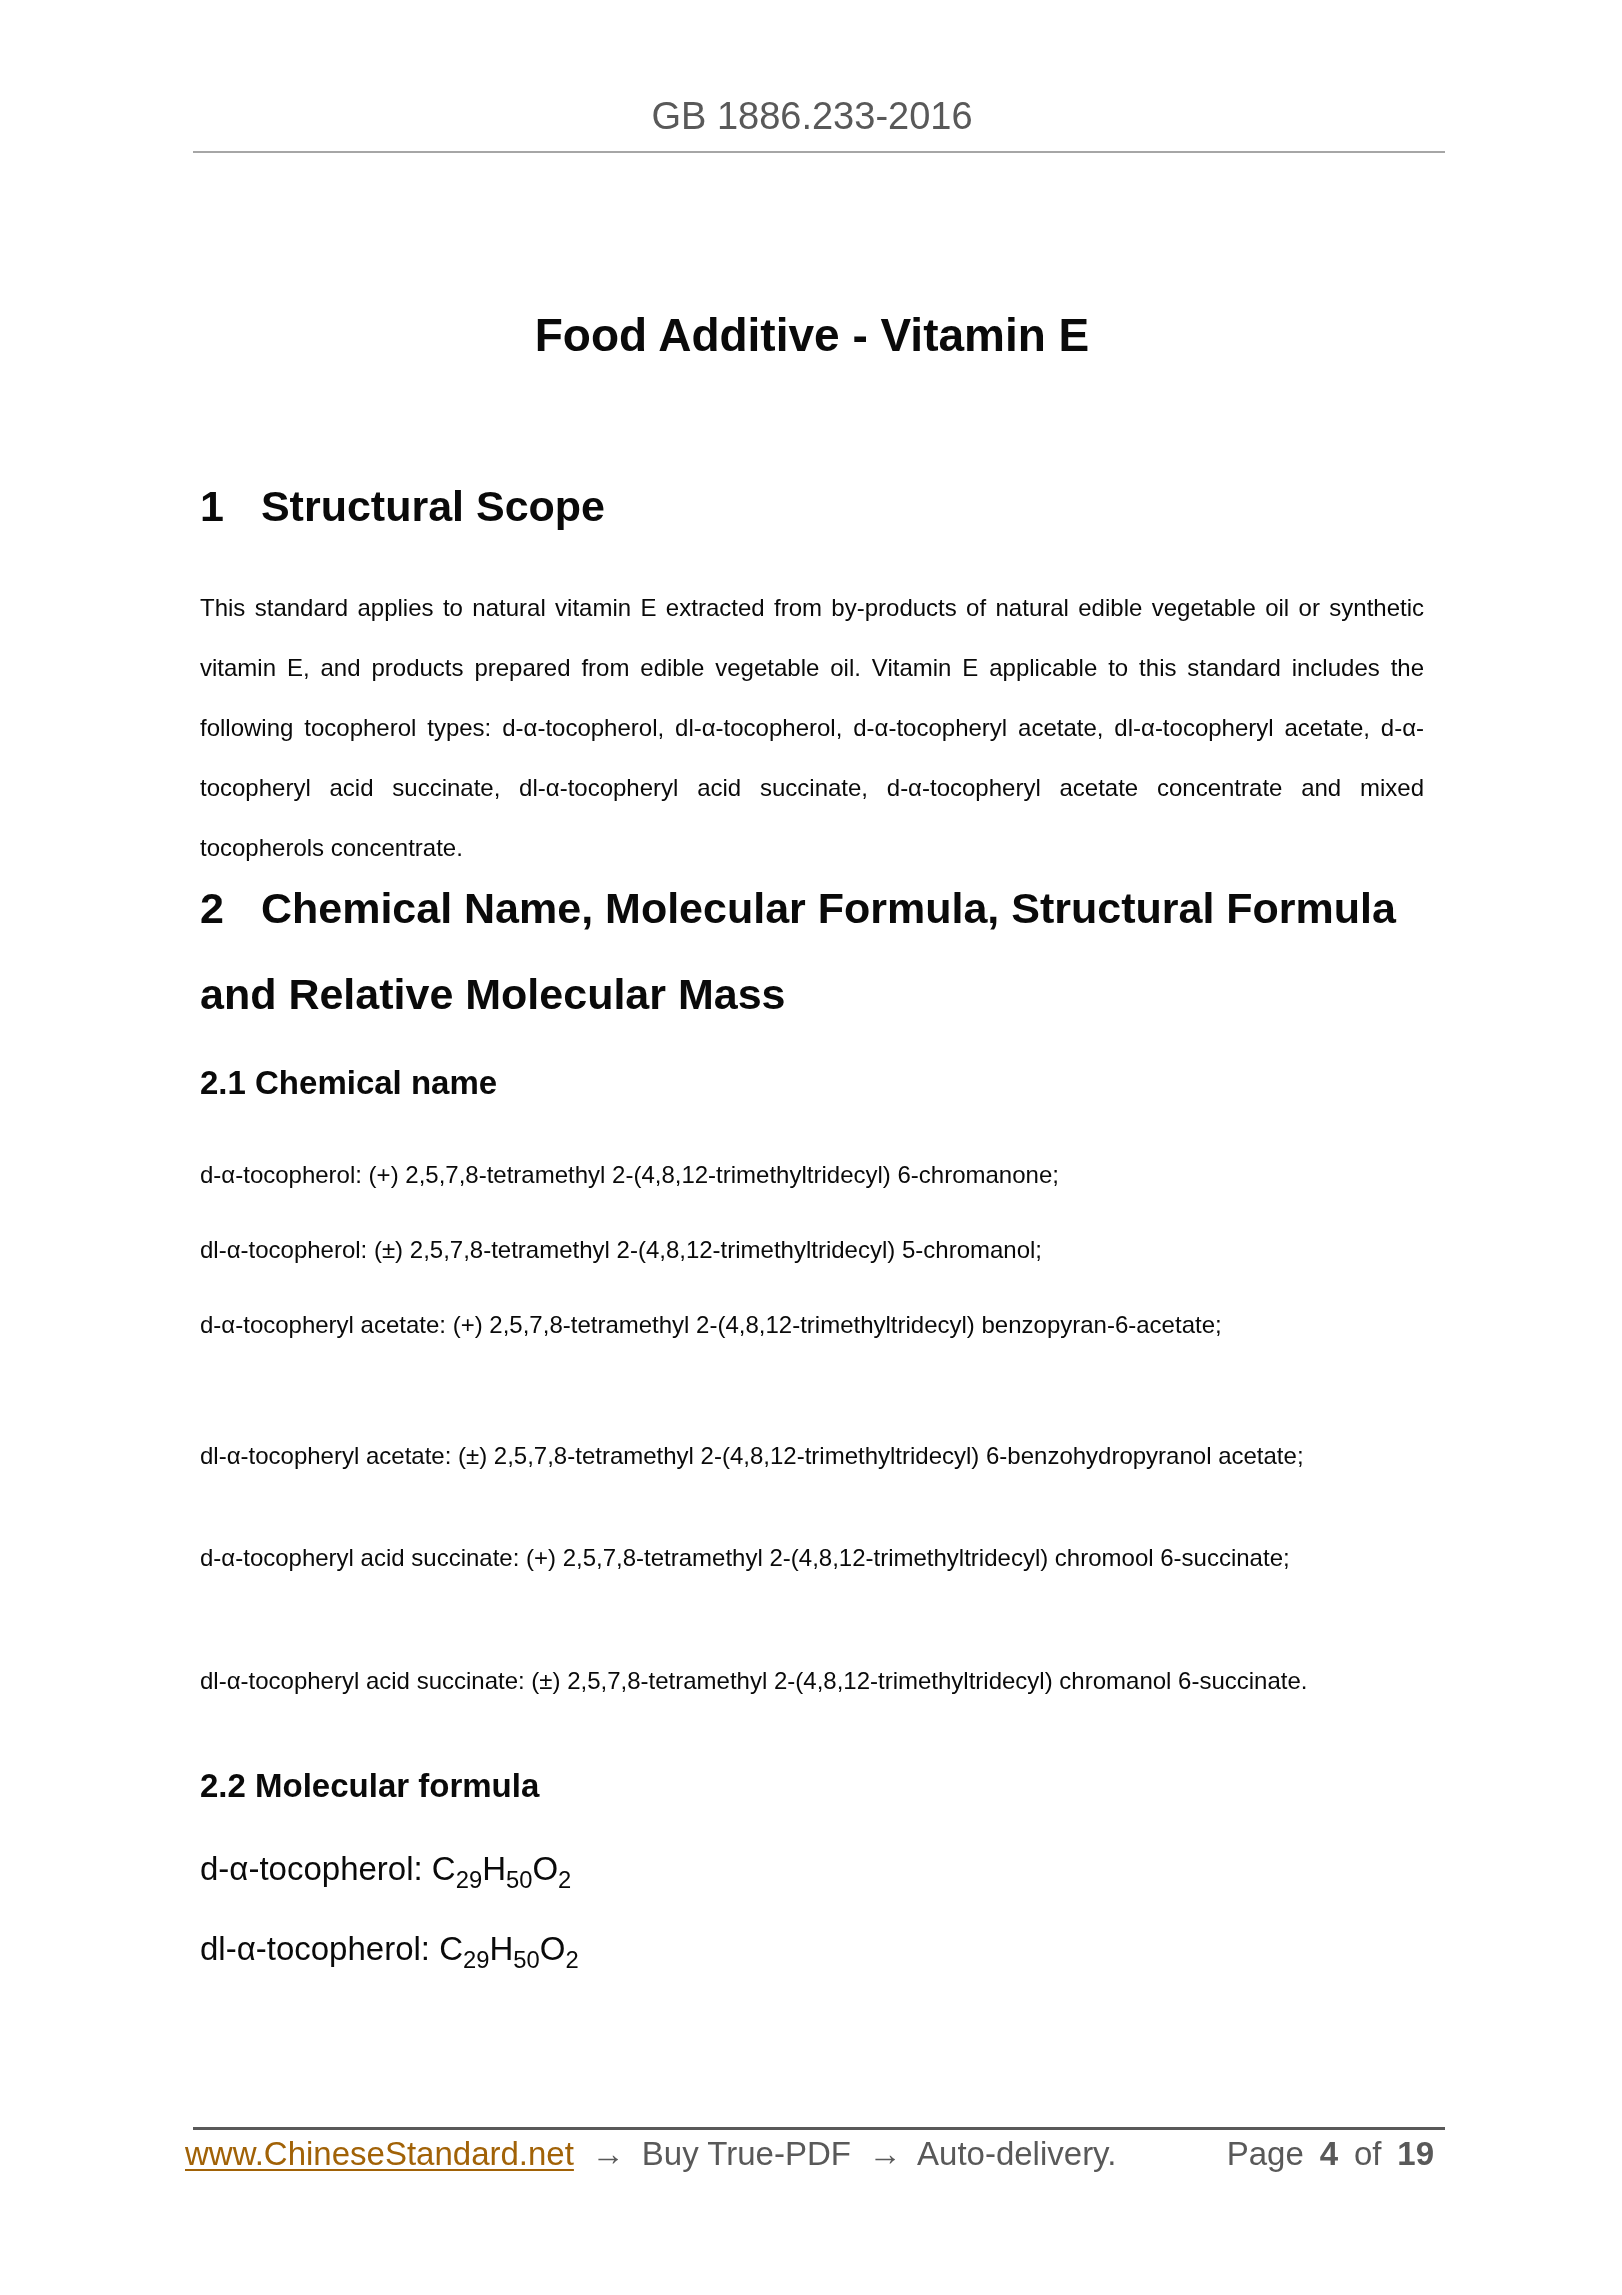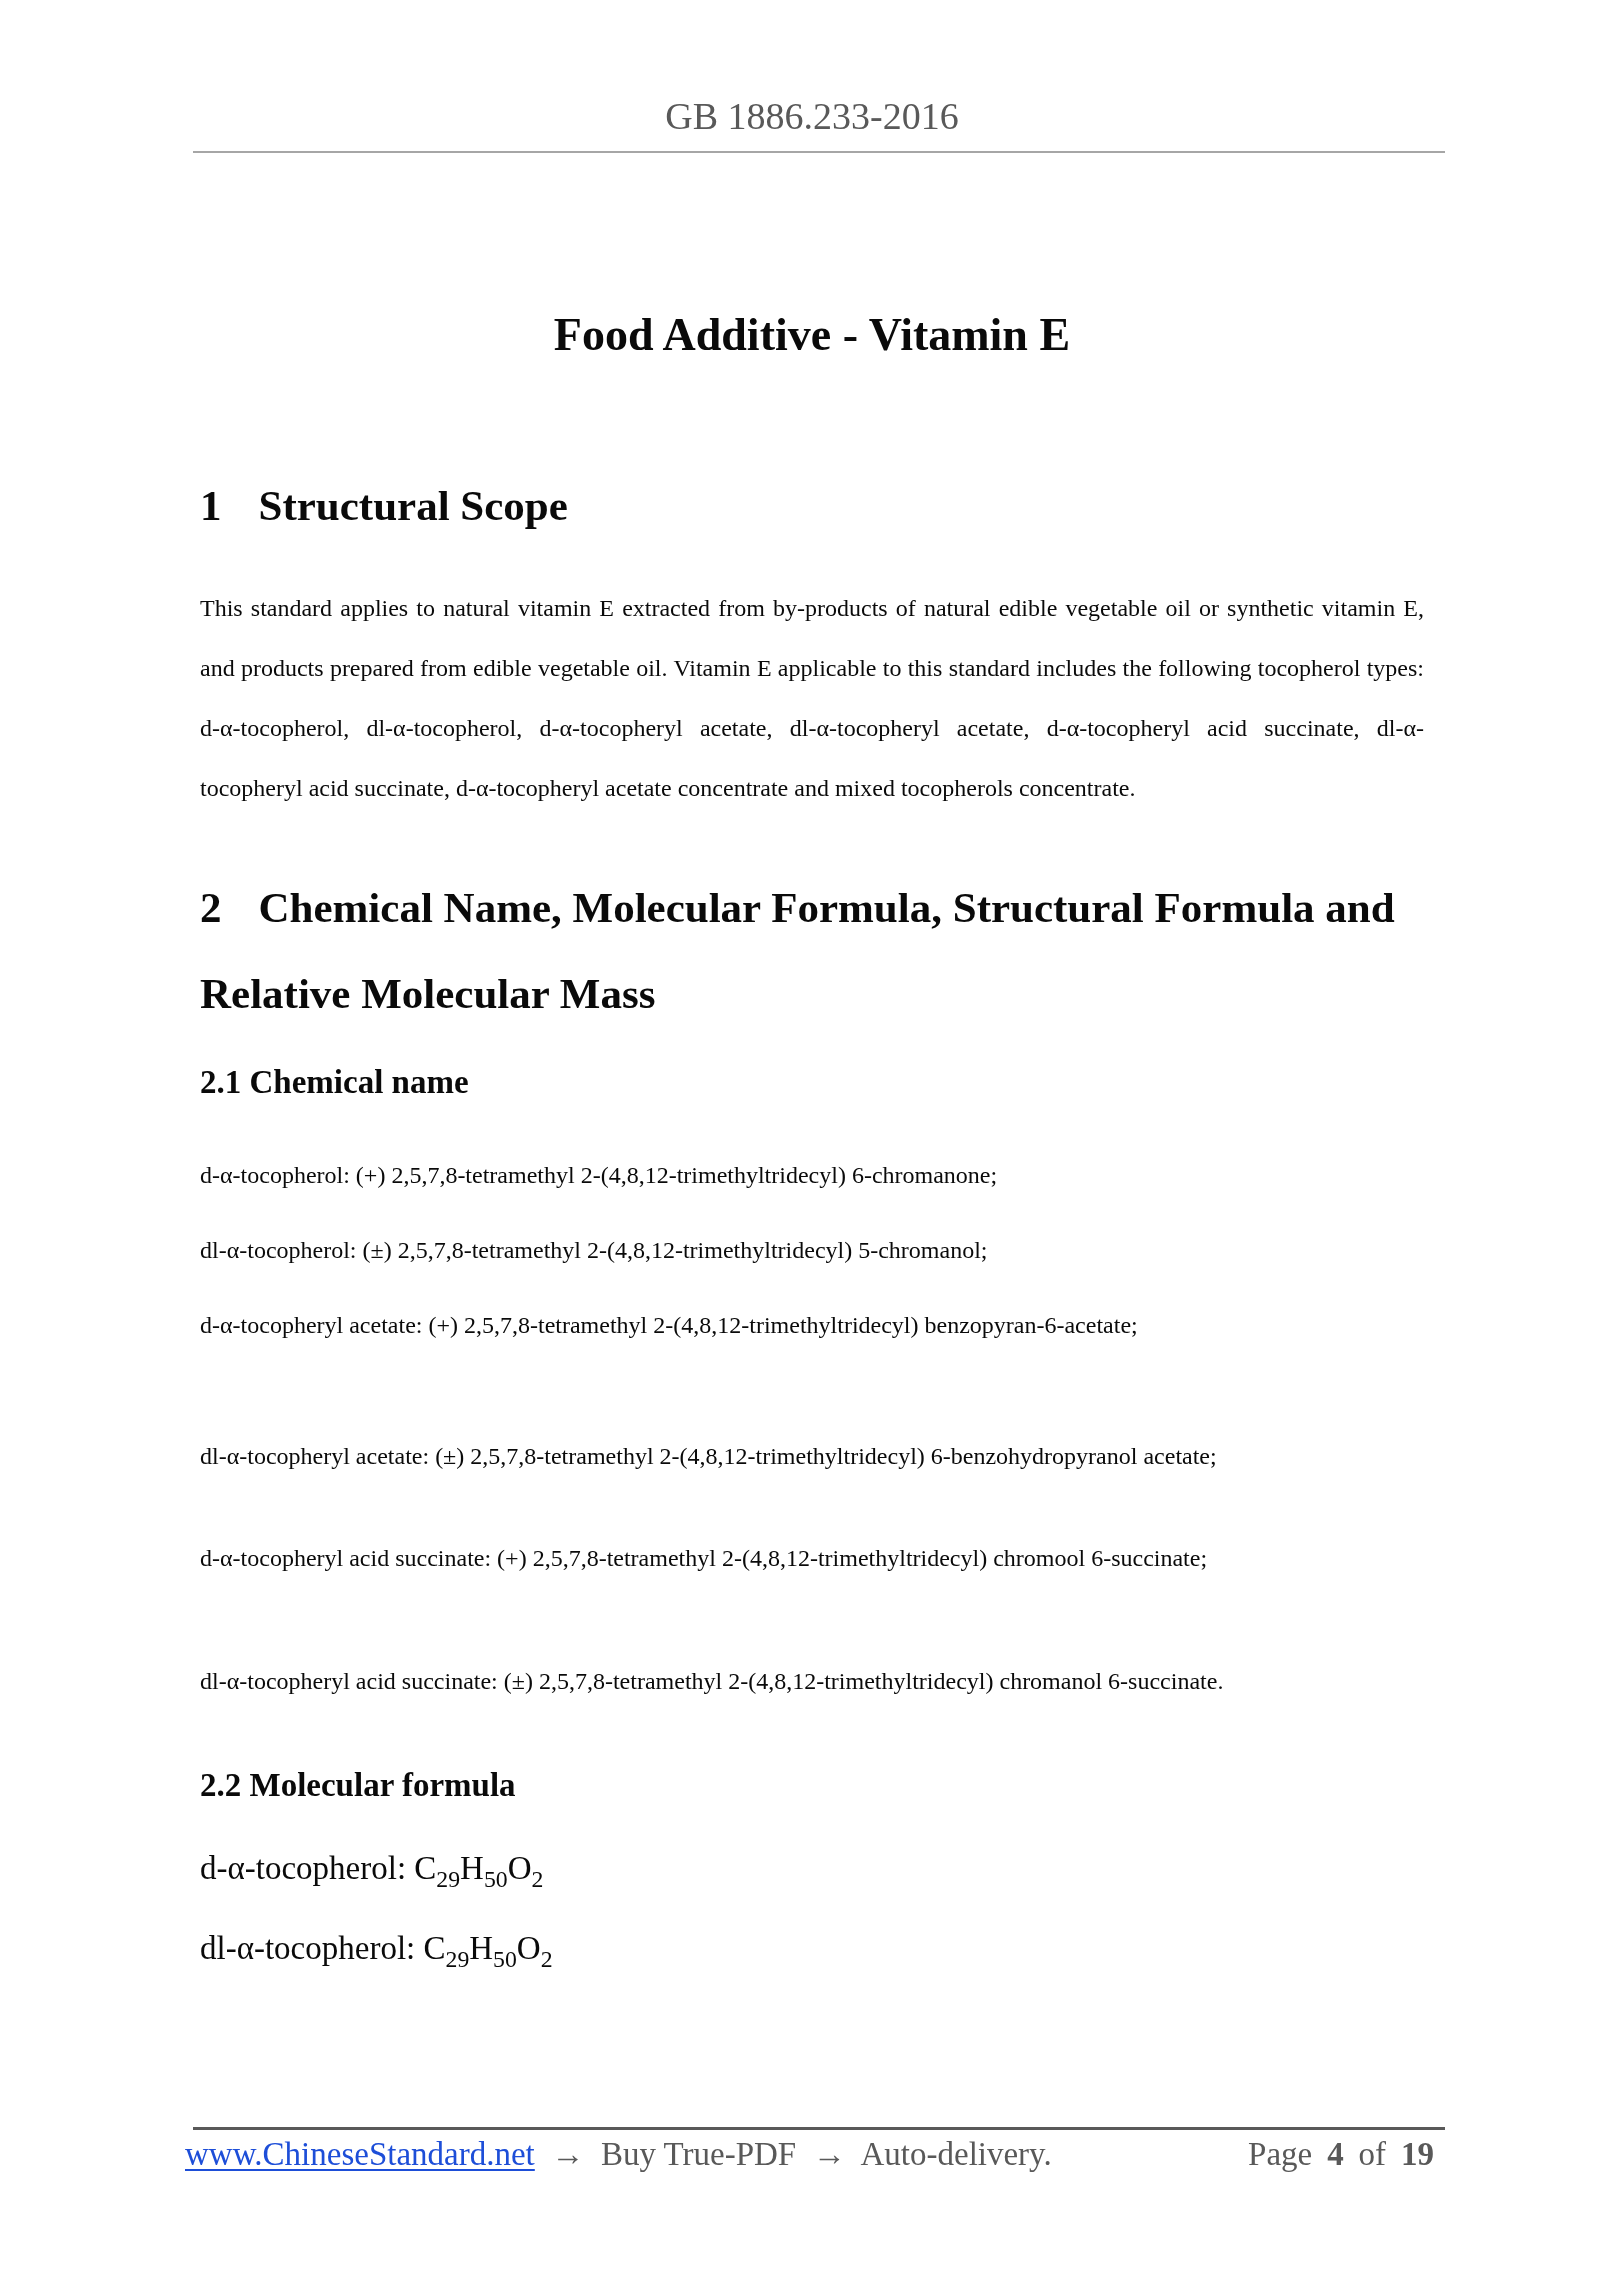--- a/index.html
+++ b/index.html
@@ -1,21 +1,21 @@
 <!DOCTYPE html>
 <html style="font-size:13.3px"><head>
 <meta charset="utf-8">
 <style>
   html, body { margin: 0; padding: 0; background: #ffffff; }
   .page {
     position: relative;
     width: 1484px;
     height: 2295px;
     background: #ffffff;
-    font-family: Liberation Serif, serif;
+    font-family: Liberation Sans, sans-serif;
     color: #0a0a0a;
     overflow: hidden;
   }
   .abs { position: absolute; left: 200px; width: 1224px; }
   .center { text-align: center; }
 
   .header-code {
     top: 97px;
     font-size: 38px;
     line-height: 1;
@@ -90,21 +90,21 @@
     align-items: baseline;
     font-size: 33px;
     line-height: 1.1;
     color: #595959;
   }
   .footer-left span { margin-right: 8.3px; }
   .footer-url {
     text-decoration: underline;
     text-underline-offset: 4.2px;
     text-decoration-thickness: 1.7px;
-    color: #1d4ed8;
+    color: #a16207;
     cursor: pointer;
   }
   .footer-page span { margin-left: 6.7px; }
   .bold { font-weight: bold; }
 </style>
 </head>
 <body>
 
 <div class="page">
 

